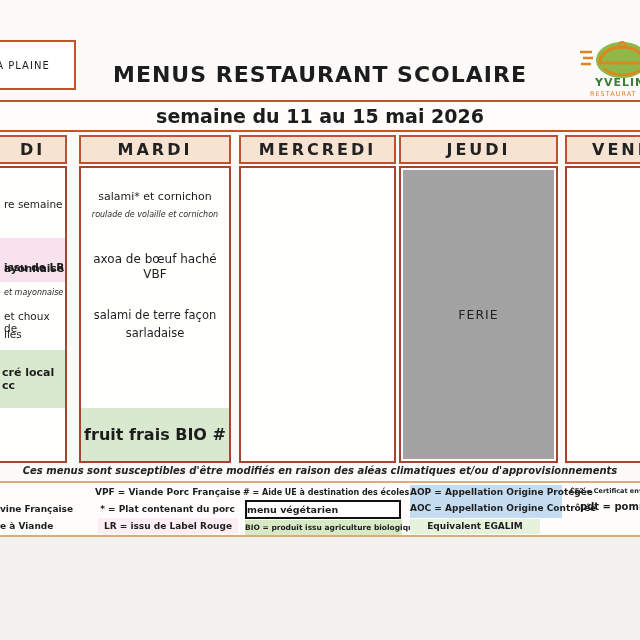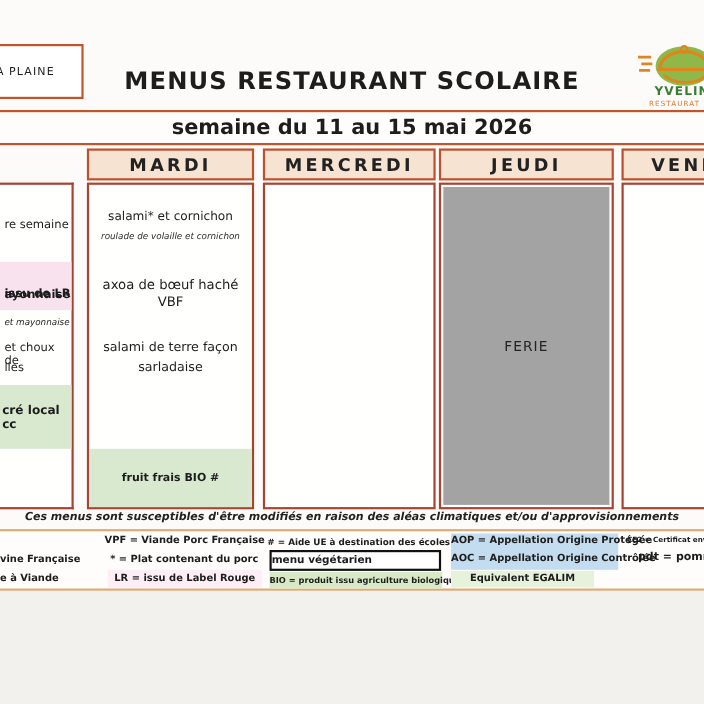--- a/index.html
+++ b/index.html
@@ -40,21 +40,21 @@
   .menu-line{position:absolute;width:100%;text-align:center;font-size:11px;line-height:1.25;}
   .menu-line.small-italic{font-style:italic;font-size:8px;color:#2a2a2a;}
   .lundi-line{position:absolute;left:4px;text-align:left;font-size:10.5px;}
   .pink-box{position:absolute;left:0;top:70px;width:100%;height:44px;background:#f8e2ee;}
   .pink-box .b1{position:absolute;left:4px;top:6px;font-weight:bold;font-size:10.5px;margin-top:17px;}
   .pink-box .b2{position:absolute;left:4px;top:24px;font-weight:bold;font-size:10.5px;}
   .green-box-lundi{position:absolute;left:0;top:182px;width:100%;height:58px;background:#d9e9cf;
     display:flex;align-items:center;}
   .green-box-lundi span{font-weight:bold;font-size:11px;padding-left:2px;}
   .green-box-mardi{position:absolute;left:0;bottom:0;width:100%;height:53px;background:#d9e9cf;
-    display:flex;align-items:center;justify-content:center;font-weight:bold;font-size:10px;}
+    display:flex;align-items:center;justify-content:center;font-weight:bold;font-size:16px;}
   .holiday-fill{position:absolute;left:2px;top:2px;right:2px;bottom:2px;background:#a3a3a3;
     display:flex;align-items:center;justify-content:center;}
   .holiday-fill span{font-size:12.5px;letter-spacing:1px;color:#222;}
 
   .footnote{position:absolute;left:0;top:465px;width:640px;text-align:center;
     font-size:10px;font-style:italic;font-weight:600;color:#222;}
 
   
   .legend{position:absolute;left:-8px;top:481px;width:656px;height:52px;
     border-top:2px solid #ddab75;border-bottom:2px solid #ddab75;background:#fefdfc;}
@@ -101,20 +101,23 @@
       <line x1="3" y1="30" x2="13" y2="30" stroke="#dd8620" stroke-width="2.5"></line>
       <text x="17" y="52" font-size="11" font-weight="bold" fill="#3a7d33" letter-spacing="1" font-family="DejaVu Sans, sans-serif">YVELIN</text>
       <text x="12" y="62" font-size="6.5" fill="#e07b28" letter-spacing="1" font-family="DejaVu Sans, sans-serif">RESTAURAT</text>
     </svg>
   </div>
 
   <div class="week-banner">
     <span>semaine du 11 au 15 mai 2026</span>
   </div>
 
+  <div class="day-header c-lundi-h">
+    <span>DI</span>
+  </div>
   <div class="day-header c-mardi-h">
     <span>MARDI</span>
   </div>
   <div class="day-header c-mercredi-h">
     <span>MERCREDI</span>
   </div>
   <div class="day-header c-jeudi-h">
     <span>JEUDI</span>
   </div>
   <div class="day-header c-vendredi-h">

